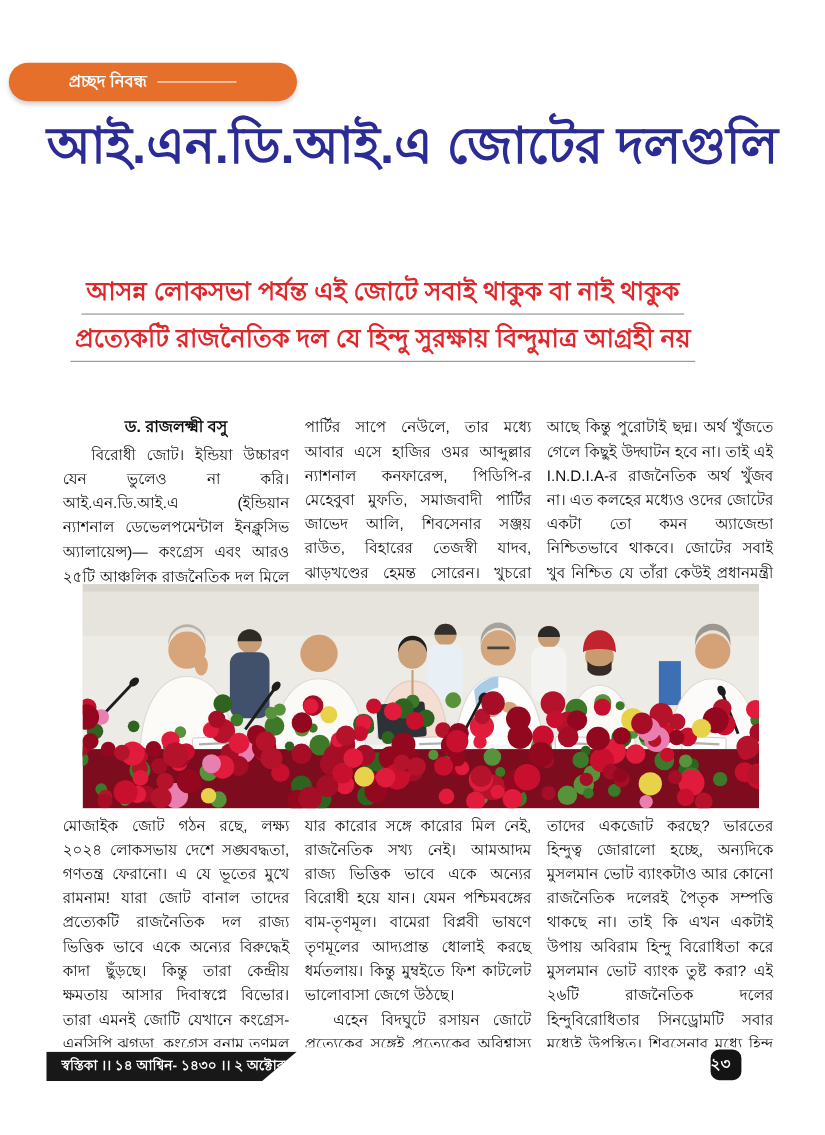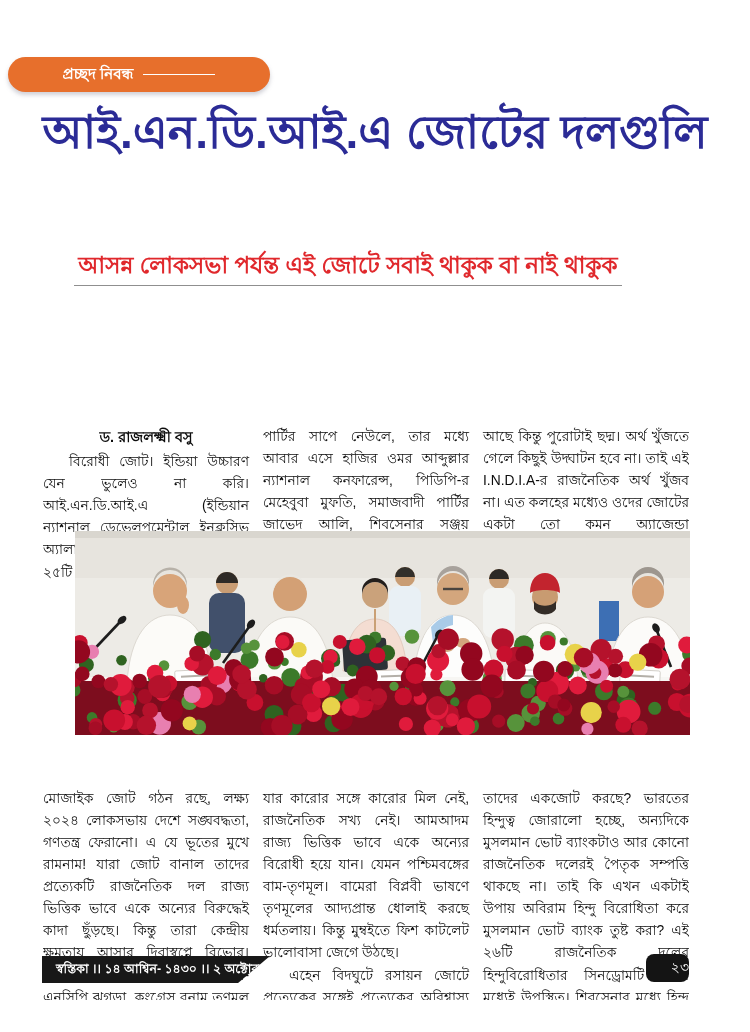--- a/index.html
+++ b/index.html
@@ -50,22 +50,22 @@
     font-weight:bold;
     font-size:23px;
     line-height:1.1;
     padding:0 4px 7px 4px;
     border-bottom:1.5px solid #8f8f8f;
     margin-bottom:9px;
   }
 
   
   .cols {
-    position:absolute; left:43px; width:646px;
-    display:flex; gap:14px;margin-top:48px;
+    position:absolute; left:57px; width:646px;
+    display:flex; gap:14px;
   }
   .cols.top { top:378px; height:156px; overflow:hidden; }
   .cols.bottom { top:740px; height:212px; overflow:hidden; }
   .col { flex:1 1 0; text-align:justify; font-size:13.8px; line-height:1.6; color:#0d0d0d; }
   .byline { text-align:center; font-weight:bold; font-size:14.5px; margin-bottom:2px; }
   .indent { text-indent:26px; }
 
   
   .photo {
     position:absolute; left:75px; top:531px; width:615px; height:204px;
@@ -78,41 +78,42 @@
     position:absolute; left:42px; top:956px;
     width:228px; height:27px;
     background:#181818;
     clip-path:polygon(0 0, 100% 0, 86% 100%, 0 100%);
     display:flex; align-items:center;
     padding-left:14px;
   }
   .footer-ribbon span { color:#fff; font-size:12.5px; font-weight:bold; white-space:nowrap; }
   .page-badge {
     position:absolute; left:646px; top:954px;
-    width:43px; height:28px;
+    width:28px; height:28px;
     background:#141414;
     border-radius:8px;
-    display:flex; align-items:center; justify-content:flex-end;
-    color:#fff; font-size:14px; font-weight:normal;
+    display:flex; align-items:center; justify-content:flex-start;
+    color:#fff; font-size:14px; font-weight:bold;
   }
 </style>
 </head>
 <body>
 
 <div class="tag-pill">
   <span class="tag-text">প্রচ্ছদ নিবন্ধ</span>
   <span class="tag-line"></span>
 </div>
 
 <div class="headline">
   <div>আই.এন.ডি.আই.এ জোটের দলগুলি</div>
 </div>
 
 <div class="subtitle">
   <div><span class="sub-line">আসন্ন লোকসভা পর্যন্ত এই জোটে সবাই থাকুক বা নাই থাকুক</span></div>
+  <div><span class="sub-line">প্রত্যেকটি রাজনৈতিক দল যে হিন্দু সুরক্ষায় বিন্দুমাত্র আগ্রহী নয়</span></div>
 </div>
 
 <div class="cols top">
   <div class="col">
     <div class="byline">ড. রাজলক্ষ্মী বসু</div>
     <div class="indent">বিরোধী জোট। ইন্ডিয়া উচ্চারণ যেন ভুলেও না করি। আই.এন.ডি.আই.এ (ইন্ডিয়ান ন্যাশনাল ডেভেলপমেন্টাল ইনক্লুসিভ অ্যালায়েন্স)— কংগ্রেস এবং আরও ২৫টি আঞ্চলিক রাজনৈতিক দল মিলে উঠে পড়ে লেগেছে মোদী বিরোধিতায়। তারা এক</div>
   </div>
   <div class="col">
     <div>পার্টির সাপে নেউলে, তার মধ্যে আবার এসে হাজির ওমর আব্দুল্লার ন্যাশনাল কনফারেন্স, পিডিপি-র মেহেবুবা মুফতি, সমাজবাদী পার্টির জাভেদ আলি, শিবসেনার সঞ্জয় রাউত, বিহারের তেজস্বী যাদব, ঝাড়খণ্ডের হেমন্ত সোরেন। খুচরো আরও কিছু নাম বাদ পড়ে যাচ্ছে নিশ্চিত। কারণ এমন পাঁচমেশালি ঘ্যাঁট</div>
   </div>

